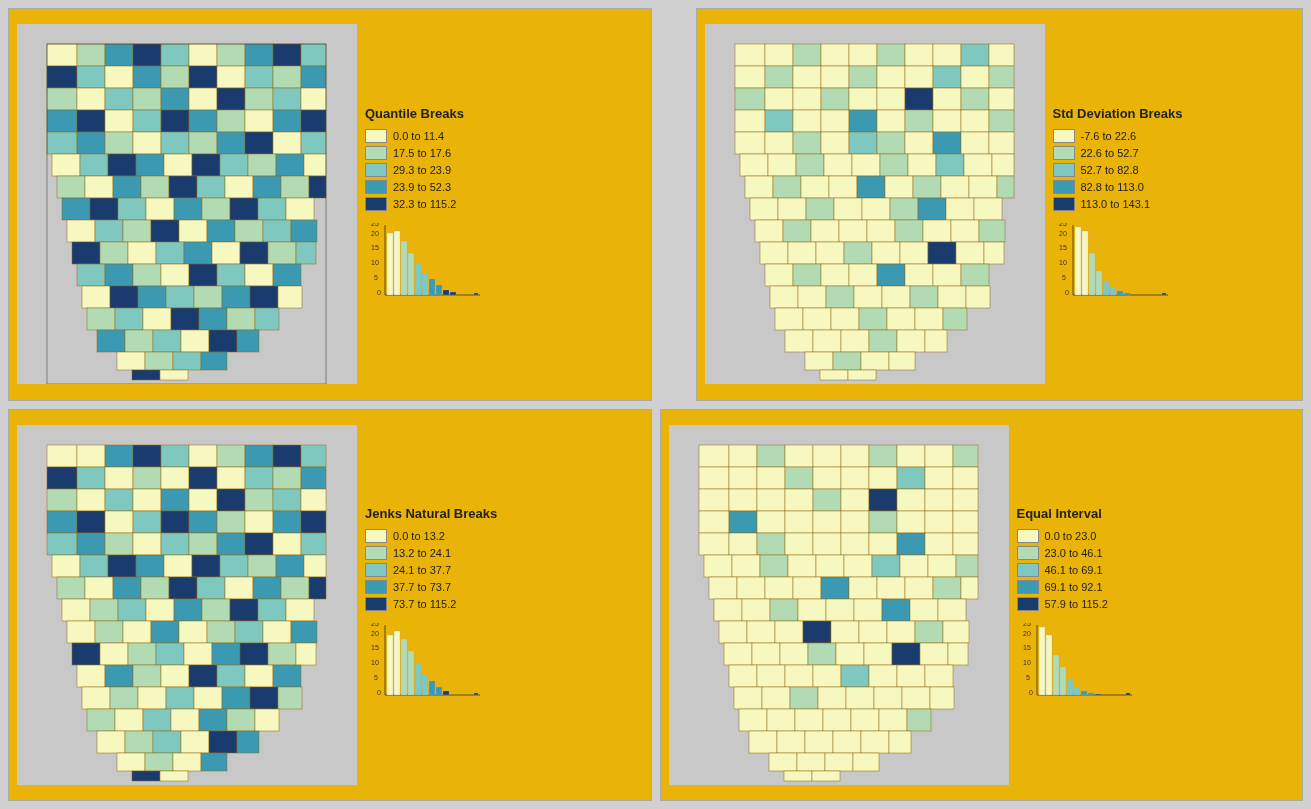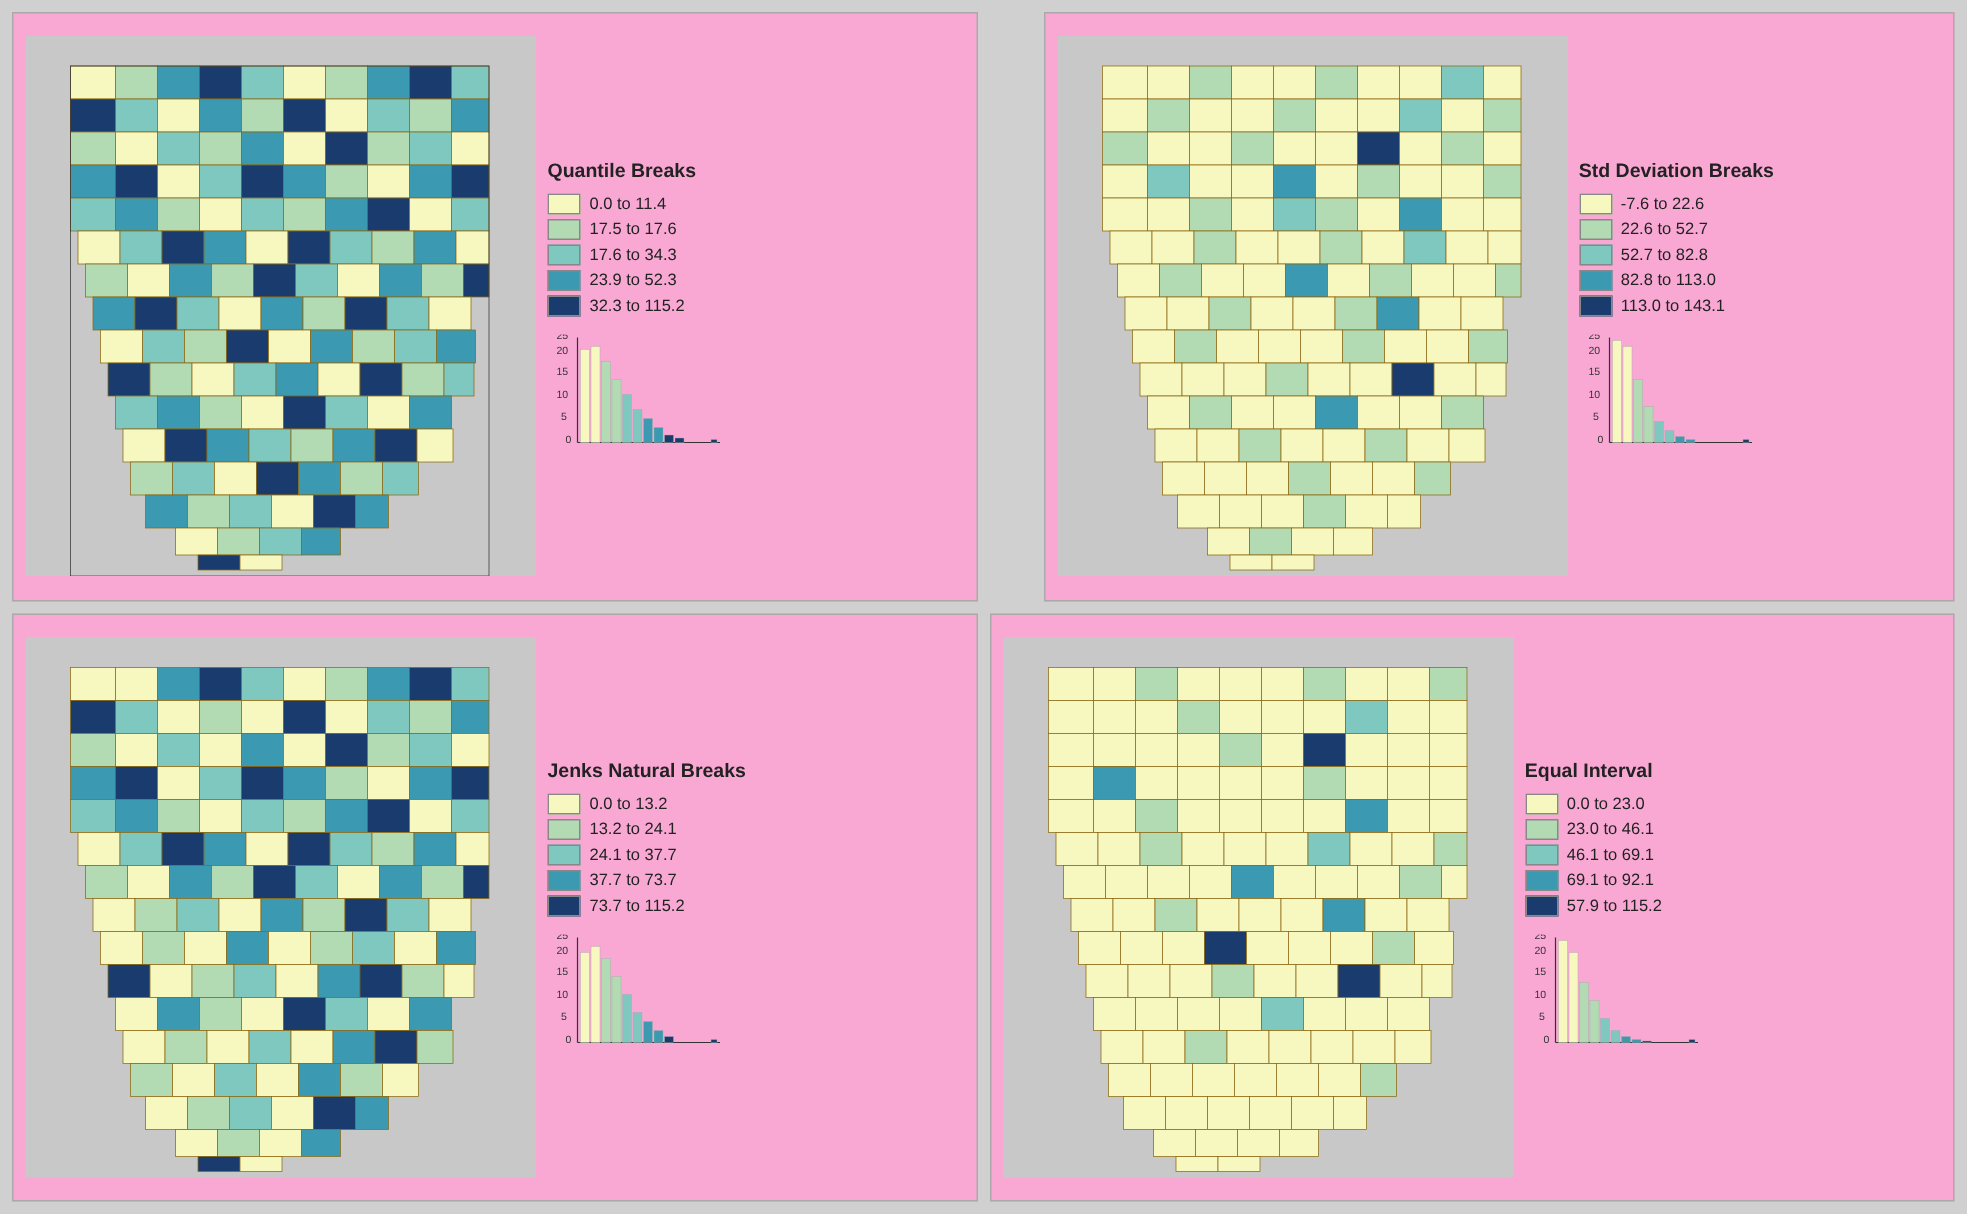--- a/index.html
+++ b/index.html
@@ -8,21 +8,21 @@
       width: 1311px;
       height: 809px;
       display: grid;
       grid-template-columns: 1fr 1fr;
       grid-template-rows: 1fr 1fr;
       gap: 8px;
       padding: 8px;
       font-family: Arial, sans-serif;
     }
     .panel {
-      background: #f9a8d4;
+      background: #eab308;
       border: 1px solid #aaa;
       display: flex;
       flex-direction: row;
       align-items: center;
       padding: 8px;
       gap: 8px;
     }
     .map-container {
       flex: 0 0 auto;
       width: 340px;
@@ -254,21 +254,21 @@
       <div class="legend-item">
         <div class="legend-swatch" style="background:#f7f7c0"></div>
         <span>0.0 to 11.4</span>
       </div>
       <div class="legend-item">
         <div class="legend-swatch" style="background:#b3dbb3"></div>
         <span>17.5 to 17.6</span>
       </div>
       <div class="legend-item">
         <div class="legend-swatch" style="background:#7ec8c0"></div>
-        <span>17.6 to 34.3</span>
+        <span>29.3 to 23.9</span>
       </div>
       <div class="legend-item">
         <div class="legend-swatch" style="background:#3b9ab2"></div>
         <span>23.9 to 52.3</span>
       </div>
       <div class="legend-item">
         <div class="legend-swatch" style="background:#1a3b6e"></div>
         <span>32.3 to 115.2</span>
       </div>
     </div>

